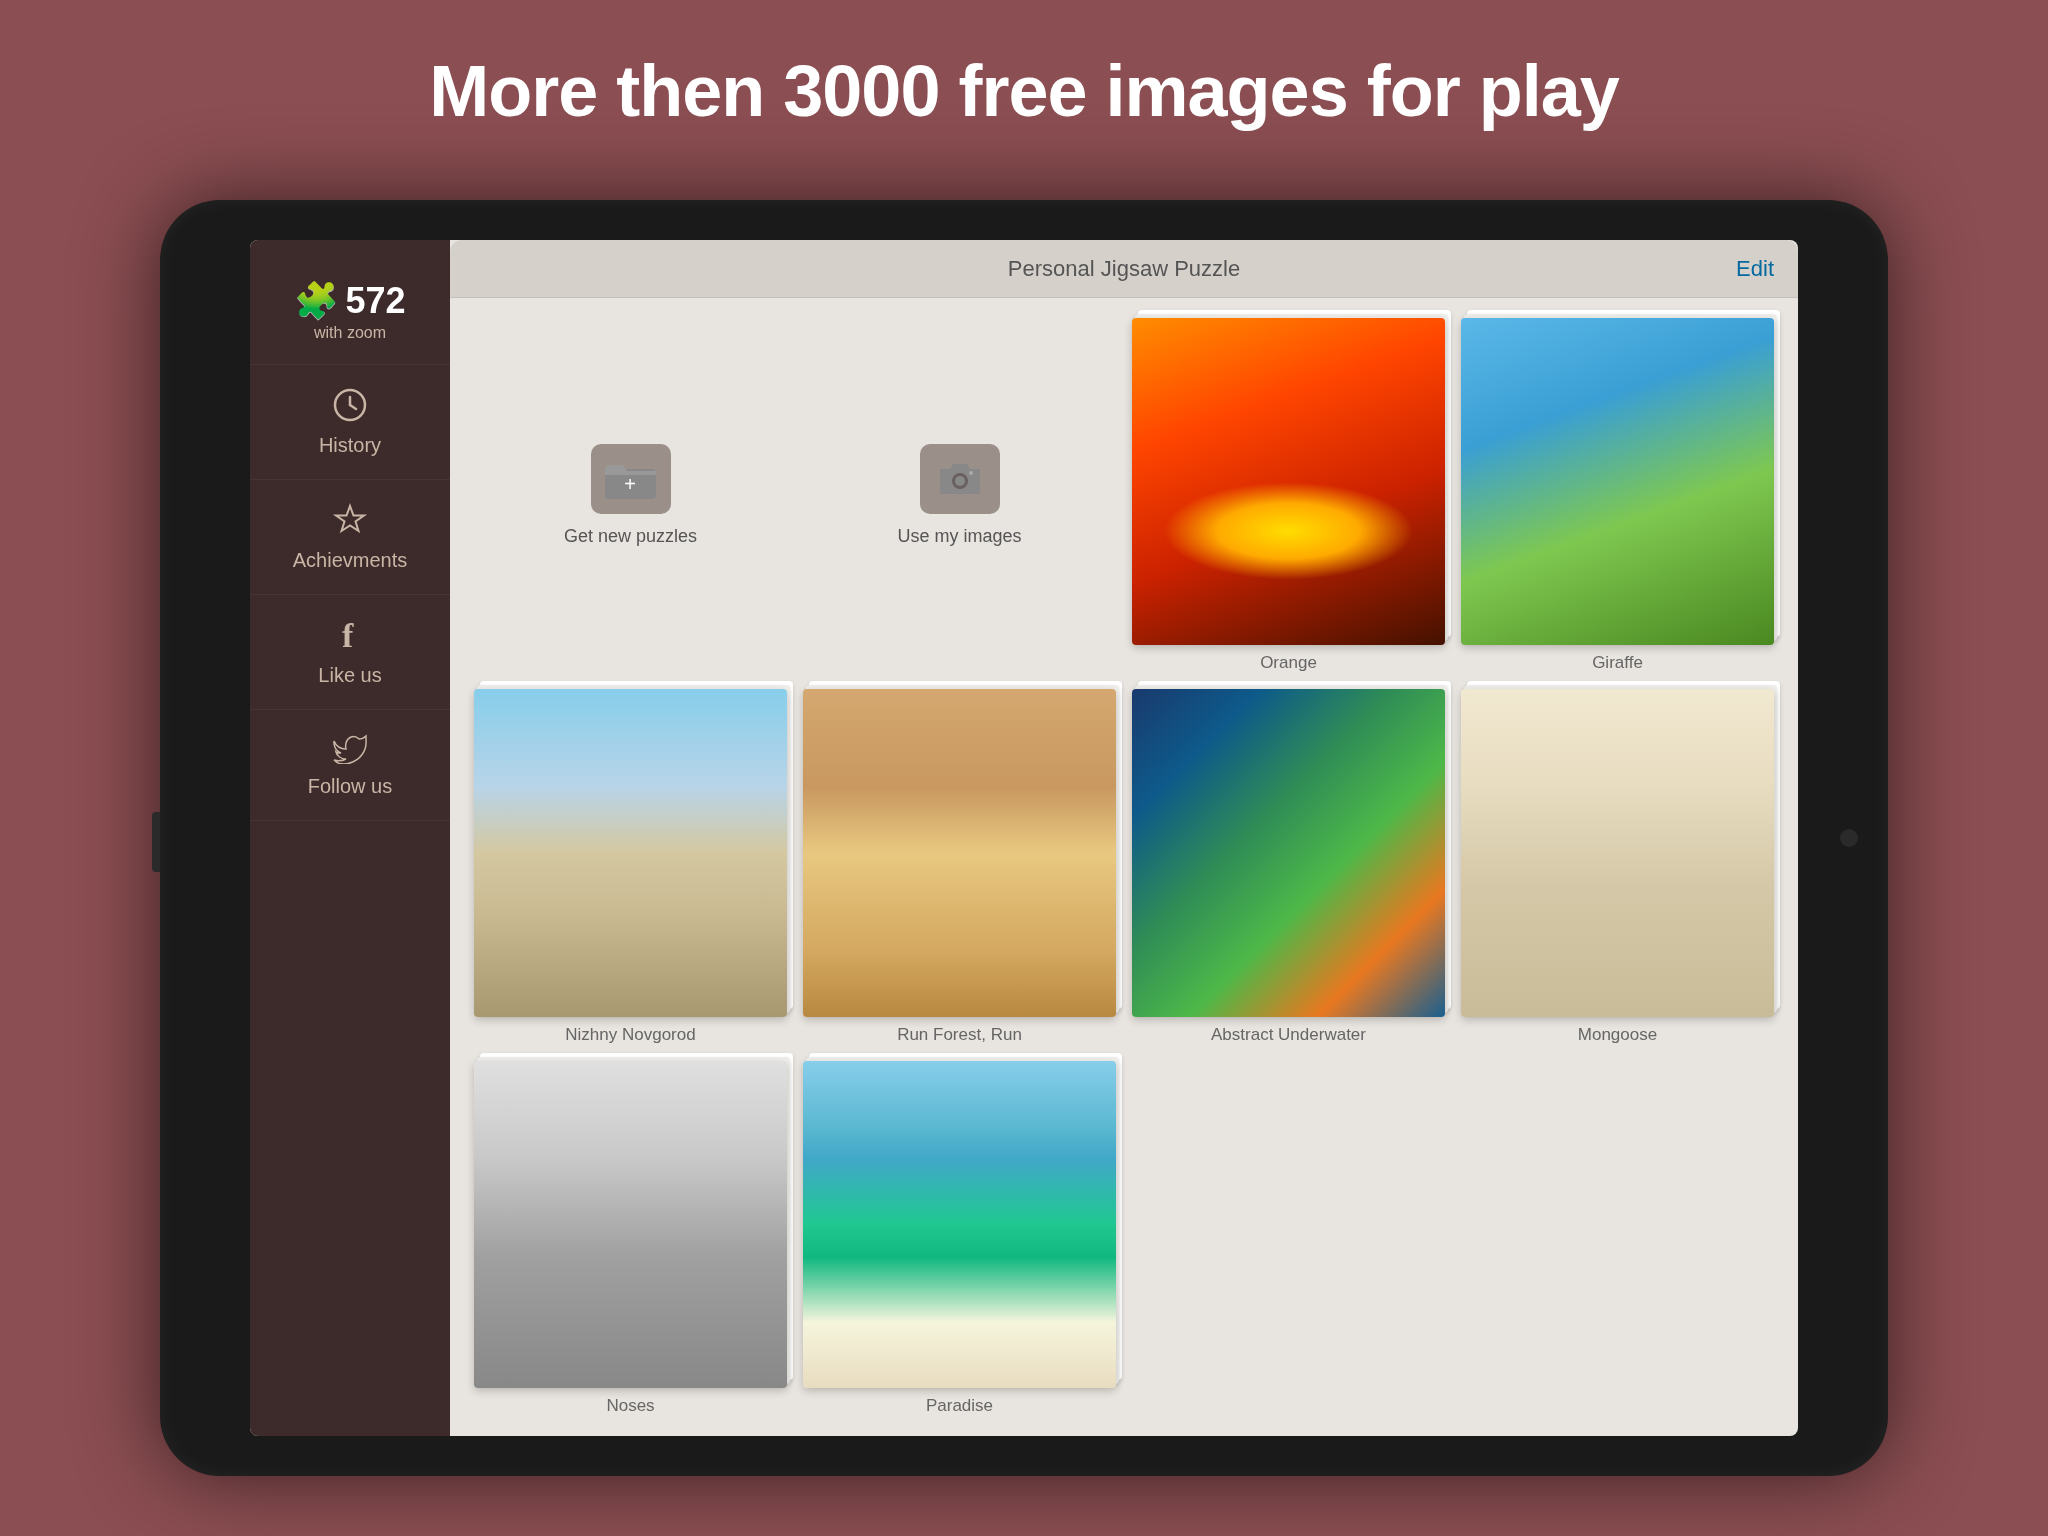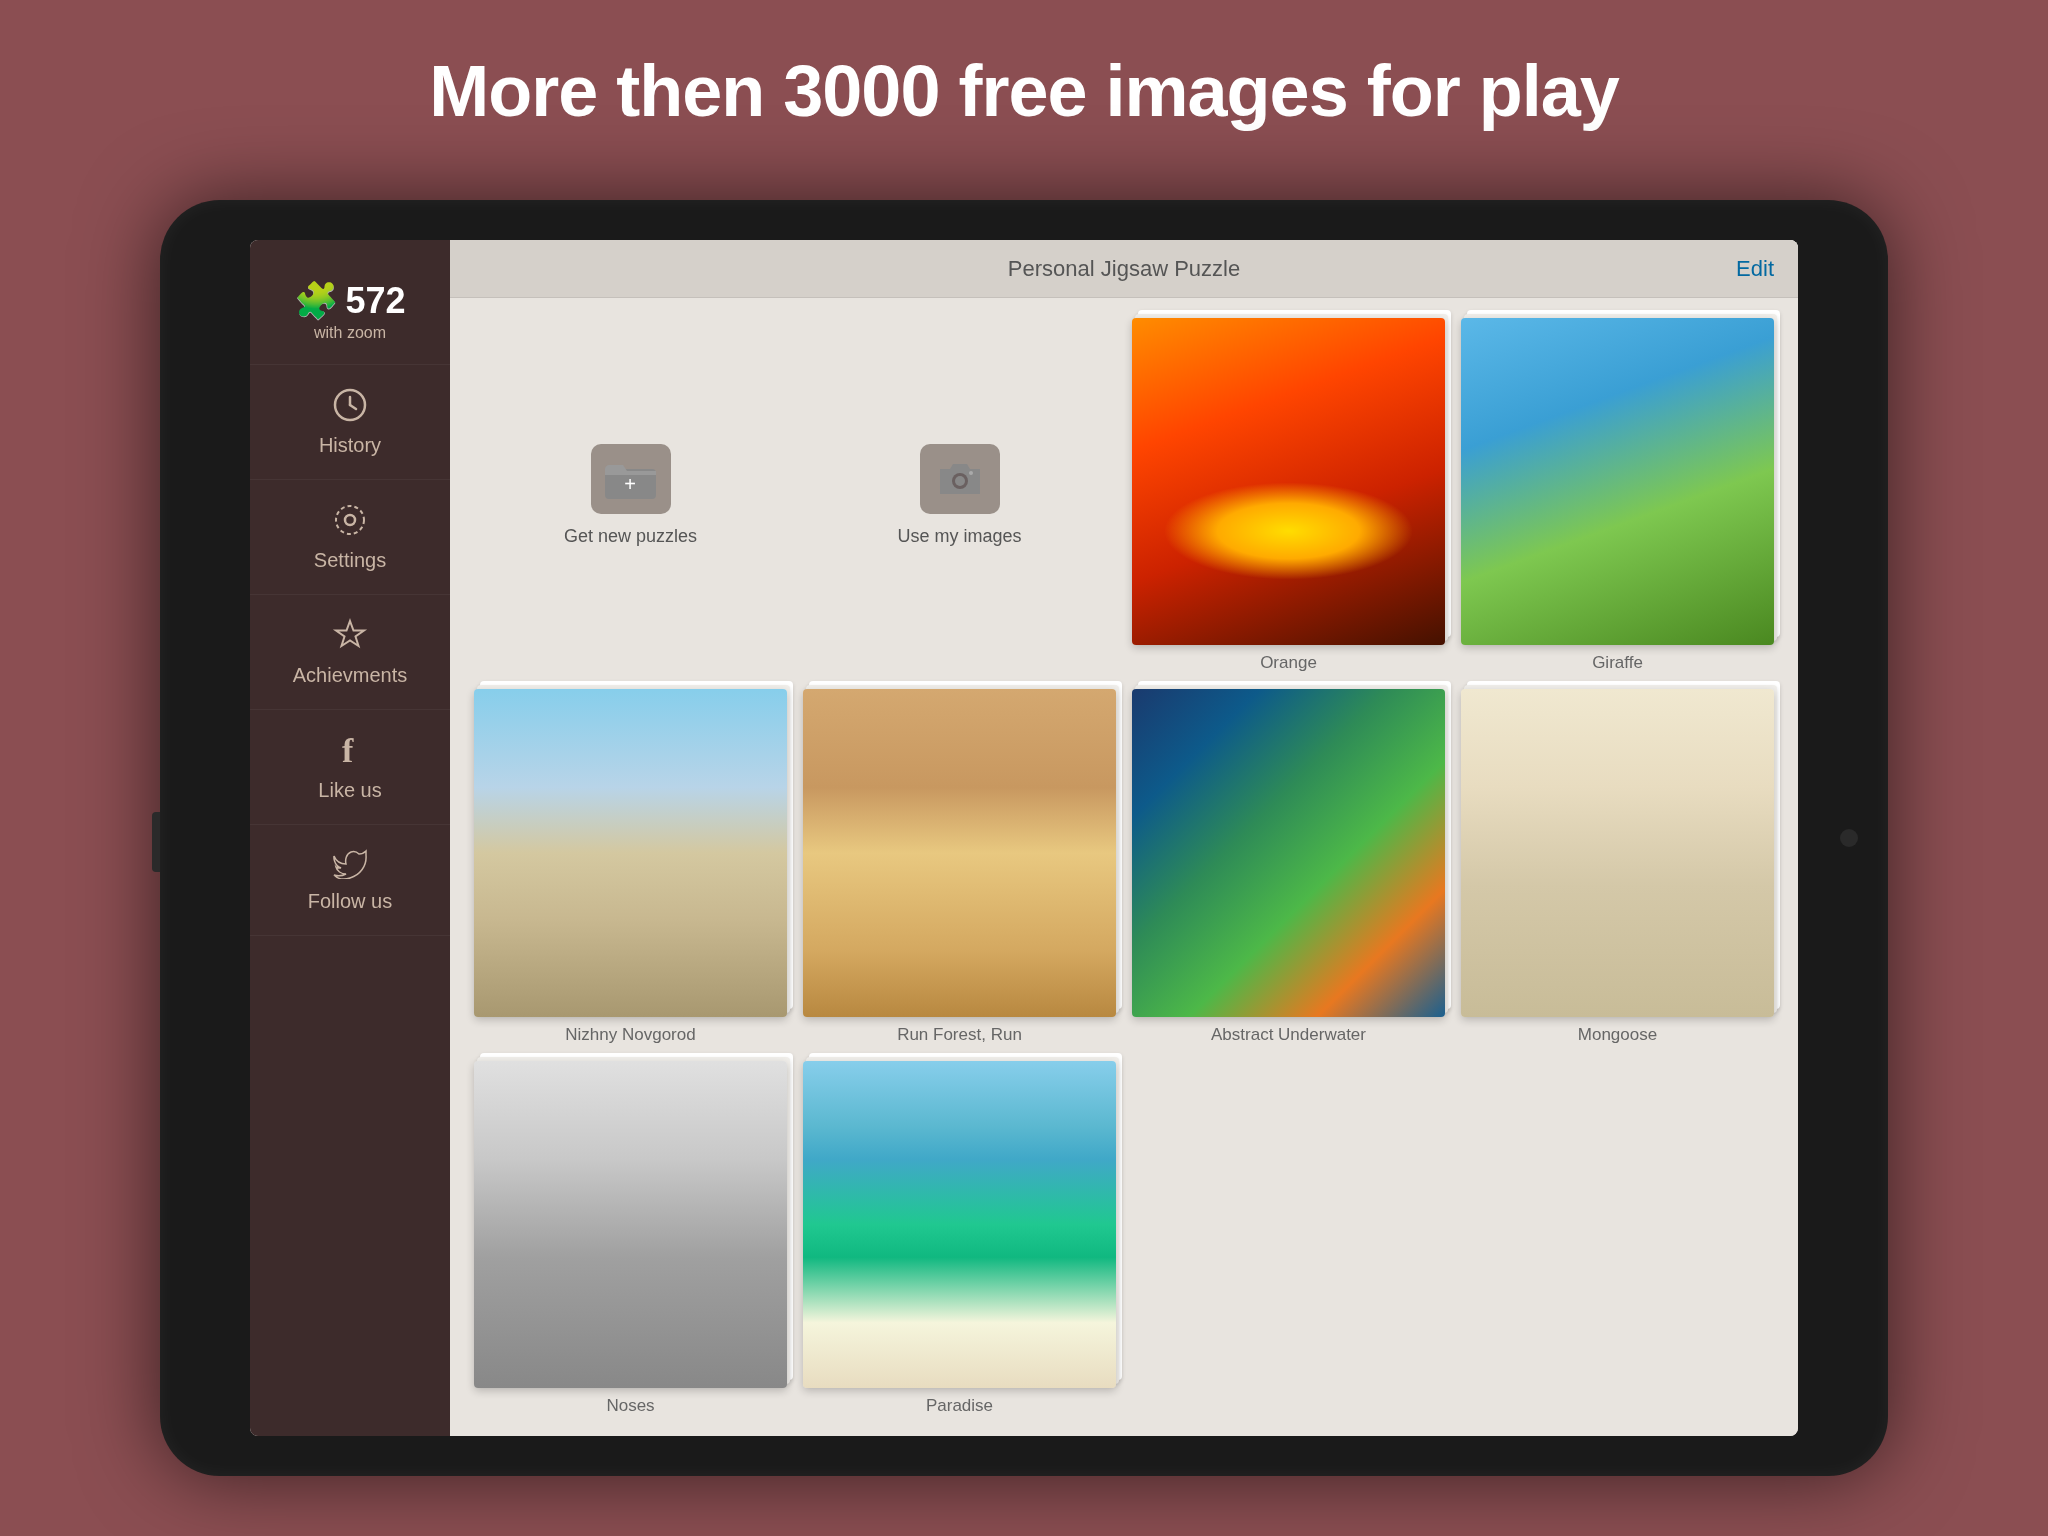--- a/index.html
+++ b/index.html
@@ -139,20 +139,21 @@
       margin-top: 2px;
     }
 
     
     .main-content {
       flex: 1;
       display: flex;
       flex-direction: column;
       background: #e8e4df;
       overflow: hidden;
+      border-radius: 12px;
     }
 
     .top-bar {
       height: 58px;
       background: #d5d0ca;
       display: flex;
       align-items: center;
       justify-content: center;
       position: relative;
       border-bottom: 1px solid #c5c0bb;
@@ -365,30 +366,20 @@
         <div class="icon-area">
           <svg width="36" height="36" viewBox="0 0 36 36" fill="none">
             <circle cx="18" cy="18" r="15" stroke="#c9b5a5" stroke-width="2.5" fill="none"></circle>
             <line x1="18" y1="10" x2="18" y2="18" stroke="#c9b5a5" stroke-width="2.5" stroke-linecap="round"></line>
             <line x1="18" y1="18" x2="24" y2="22" stroke="#c9b5a5" stroke-width="2.5" stroke-linecap="round"></line>
           </svg>
         </div>
         <span class="item-label">History</span>
       </div>
 
-      <div class="sidebar-item">
-        <div class="icon-area">
-          <svg width="36" height="36" viewBox="0 0 36 36" fill="none">
-            <circle cx="18" cy="18" r="5" stroke="#c9b5a5" stroke-width="2.5" fill="none"></circle>
-            <path d="M18 4 L20 10 L16 10 Z M18 32 L20 26 L16 26 Z M4 18 L10 16 L10 20 Z M32 18 L26 16 L26 20 Z M7.5 7.5 L12 13 L9 13 Z M28.5 28.5 L24 23 L27 23 Z M7.5 28.5 L12 23 L9 23 Z M28.5 7.5 L24 13 L27 13 Z" fill="none"></path>
-            <circle cx="18" cy="18" r="14" stroke="#c9b5a5" stroke-width="2" fill="none" stroke-dasharray="4 3"></circle>
-          </svg>
-        </div>
-        <span class="item-label">Settings</span>
-      </div>
 
       <div class="sidebar-item">
         <div class="icon-area">
           <svg width="36" height="36" viewBox="0 0 36 36" fill="none">
             <polygon points="18,4 21.5,13.5 32,13.5 23.5,19.5 26.5,29 18,23.5 9.5,29 12.5,19.5 4,13.5 14.5,13.5" stroke="#c9b5a5" stroke-width="2" fill="none"></polygon>
           </svg>
         </div>
         <span class="item-label">Achievments</span>
       </div>
 

